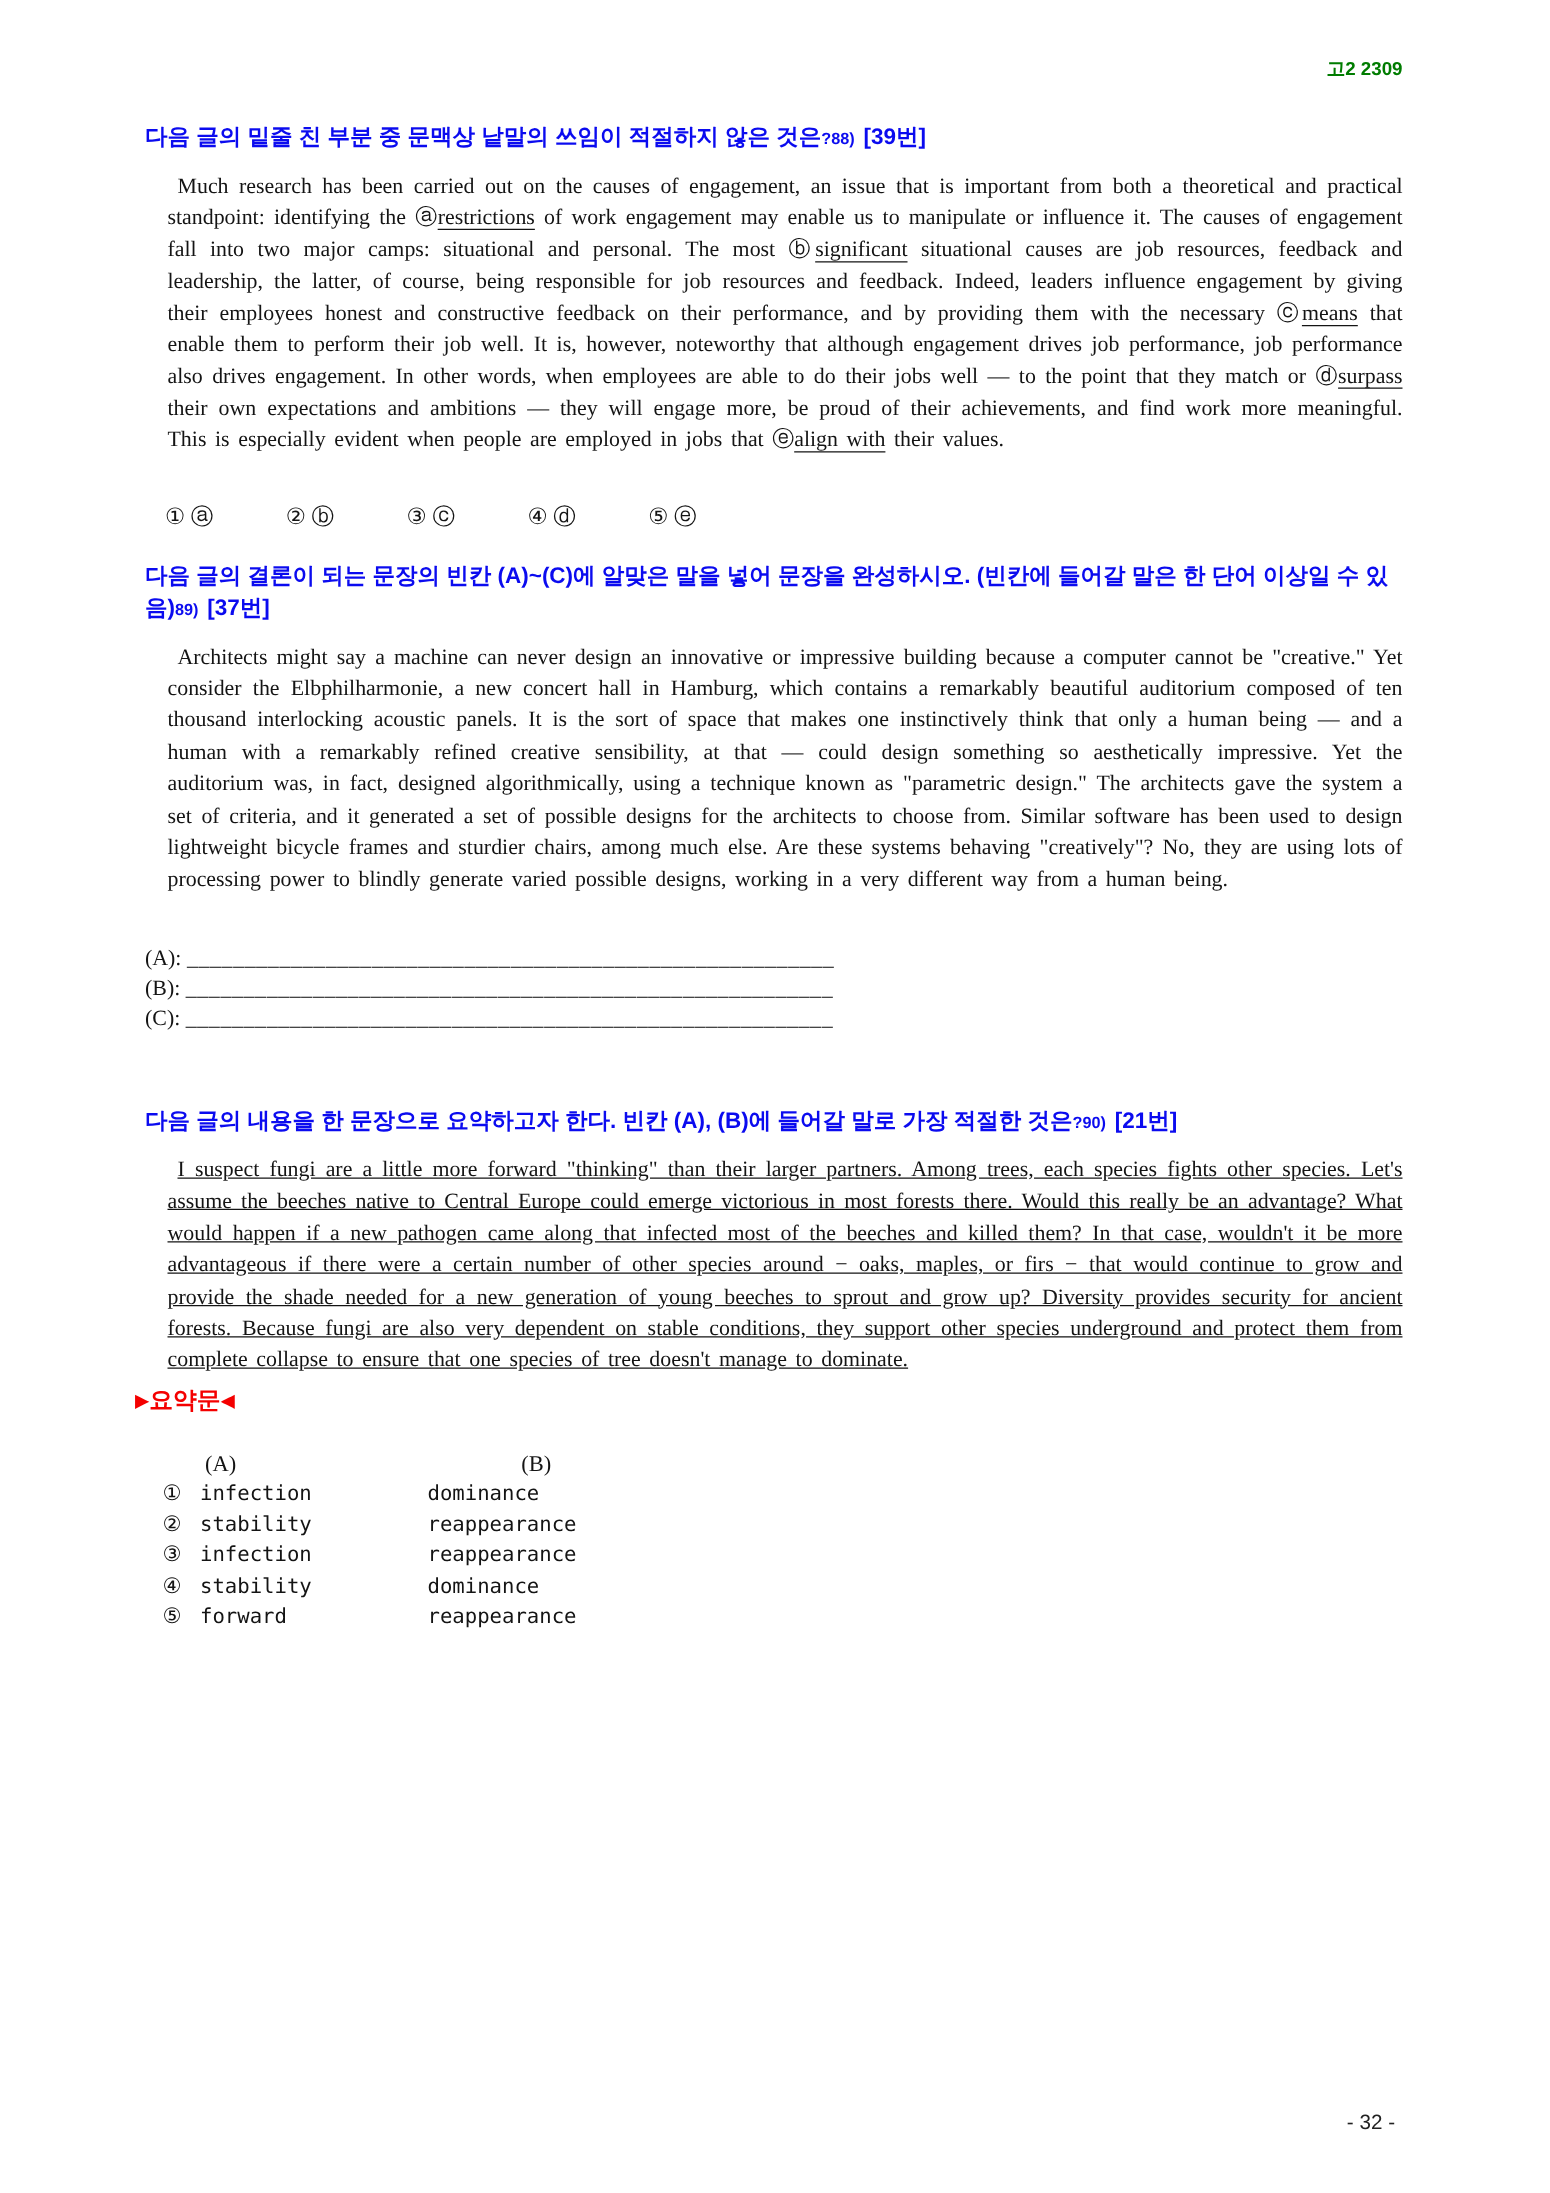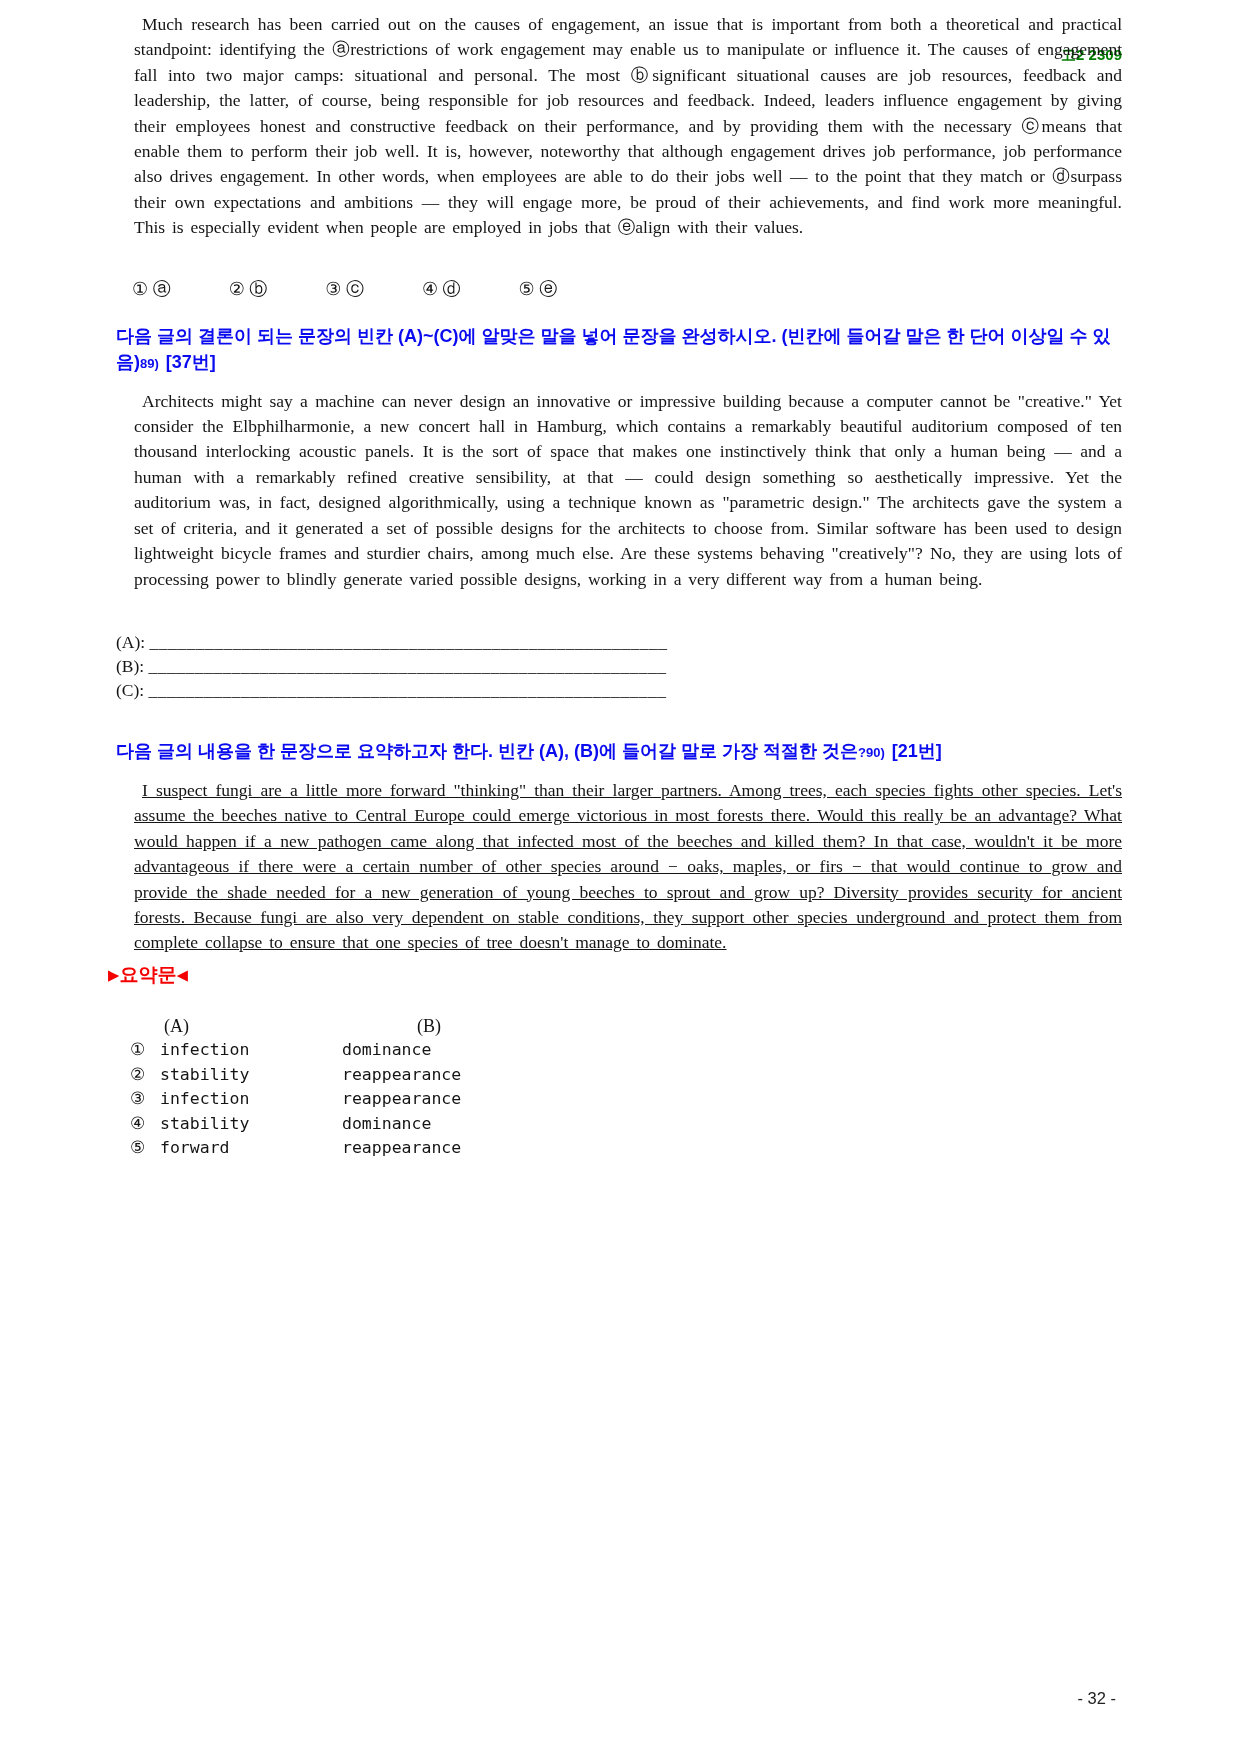--- a/index.html
+++ b/index.html
@@ -26,40 +26,40 @@
     color:#0b0bef;
   }
   .qtitle .sup { font-size:13px; }
   .qtitle .ref { margin-left:7px; }
   .passage {
     margin-left:18px;
     font-size:17.5px; line-height:25.4px;
     text-align:justify; text-indent:8px;
     word-spacing:2.5px;
   }
-  .u { text-underline-offset:4px; }
+  .u { text-decoration:underline; text-underline-offset:4px; }
   .q1-title { margin-top:96px; }
   .q1-passage { margin-top:12px; }
   .choices-row {
     display:flex; gap:58px;
     margin-top:36px; margin-left:16px;
     font-size:18px;
   }
   .q2-title { margin-top:22px; }
   .q2-passage { margin-top:12px; }
   .summary {
     margin-left:18px; margin-top:28px;
     font-size:17.5px; line-height:27px;
     text-align:justify; text-indent:8px;
     word-spacing:3px;
   }
   .answers { margin-top:38px; font-size:17.5px; }
   .answer-line { line-height:24px; white-space:nowrap; }
   .answer-line .blank-line { letter-spacing:0.5px; }
-  .q3-title { margin-top:36px; }
+  .q3-title { margin-top:57px; }
   .q3-passage { margin-top:12px;text-decoration:underline; }
   .summary-marker {
     margin-top:6px; margin-left:-8px;
     font-family:Liberation Mono, monospace;
     font-weight:bold; font-size:19px;
     color:#f40000;
   }
   .q3-summary { margin-top:2px; }
   .options {
     margin-top:26px; margin-left:14px;
@@ -78,20 +78,23 @@
     font-size:16.5px; color:#222;
   }
 </style>
 </head>
 <body>
 
 <div class="header-code">고2 2309</div>
 
 <div class="content">
 
+  <div class="qtitle q1-title">
+    <span>다음 글의 밑줄 친 부분 중 문맥상 낱말의 쓰임이 적절하지 않은 것은</span><span class="sup">?88)</span><span class="ref">[39번]</span>
+  </div>
 
   <div class="passage q1-passage"><span>Much research has been carried out on the causes of engagement, an issue that is important from both a theoretical and practical standpoint: identifying the </span><span>ⓐ</span><span class="u">restrictions</span><span> of work engagement may enable us to manipulate or influence it. The causes of engagement fall into two major camps: situational and personal. The most </span><span>ⓑ</span><span class="u">significant</span><span> situational causes are job resources, feedback and leadership, the latter, of course, being responsible for job resources and feedback. Indeed, leaders influence engagement by giving their employees honest and constructive feedback on their performance, and by providing them with the necessary </span><span>ⓒ</span><span class="u">means</span><span> that enable them to perform their job well. It is, however, noteworthy that although engagement drives job performance, job performance also drives engagement. In other words, when employees are able to do their jobs well — to the point that they match or </span><span>ⓓ</span><span class="u">surpass</span><span> their own expectations and ambitions — they will engage more, be proud of their achievements, and find work more meaningful. This is especially evident when people are employed in jobs that </span><span>ⓔ</span><span class="u">align with</span><span> their values.</span></div>
 
   <div class="choices-row">
     <span>① ⓐ</span>
     <span>② ⓑ</span>
     <span>③ ⓒ</span>
     <span>④ ⓓ</span>
     <span>⑤ ⓔ</span>
   </div>

